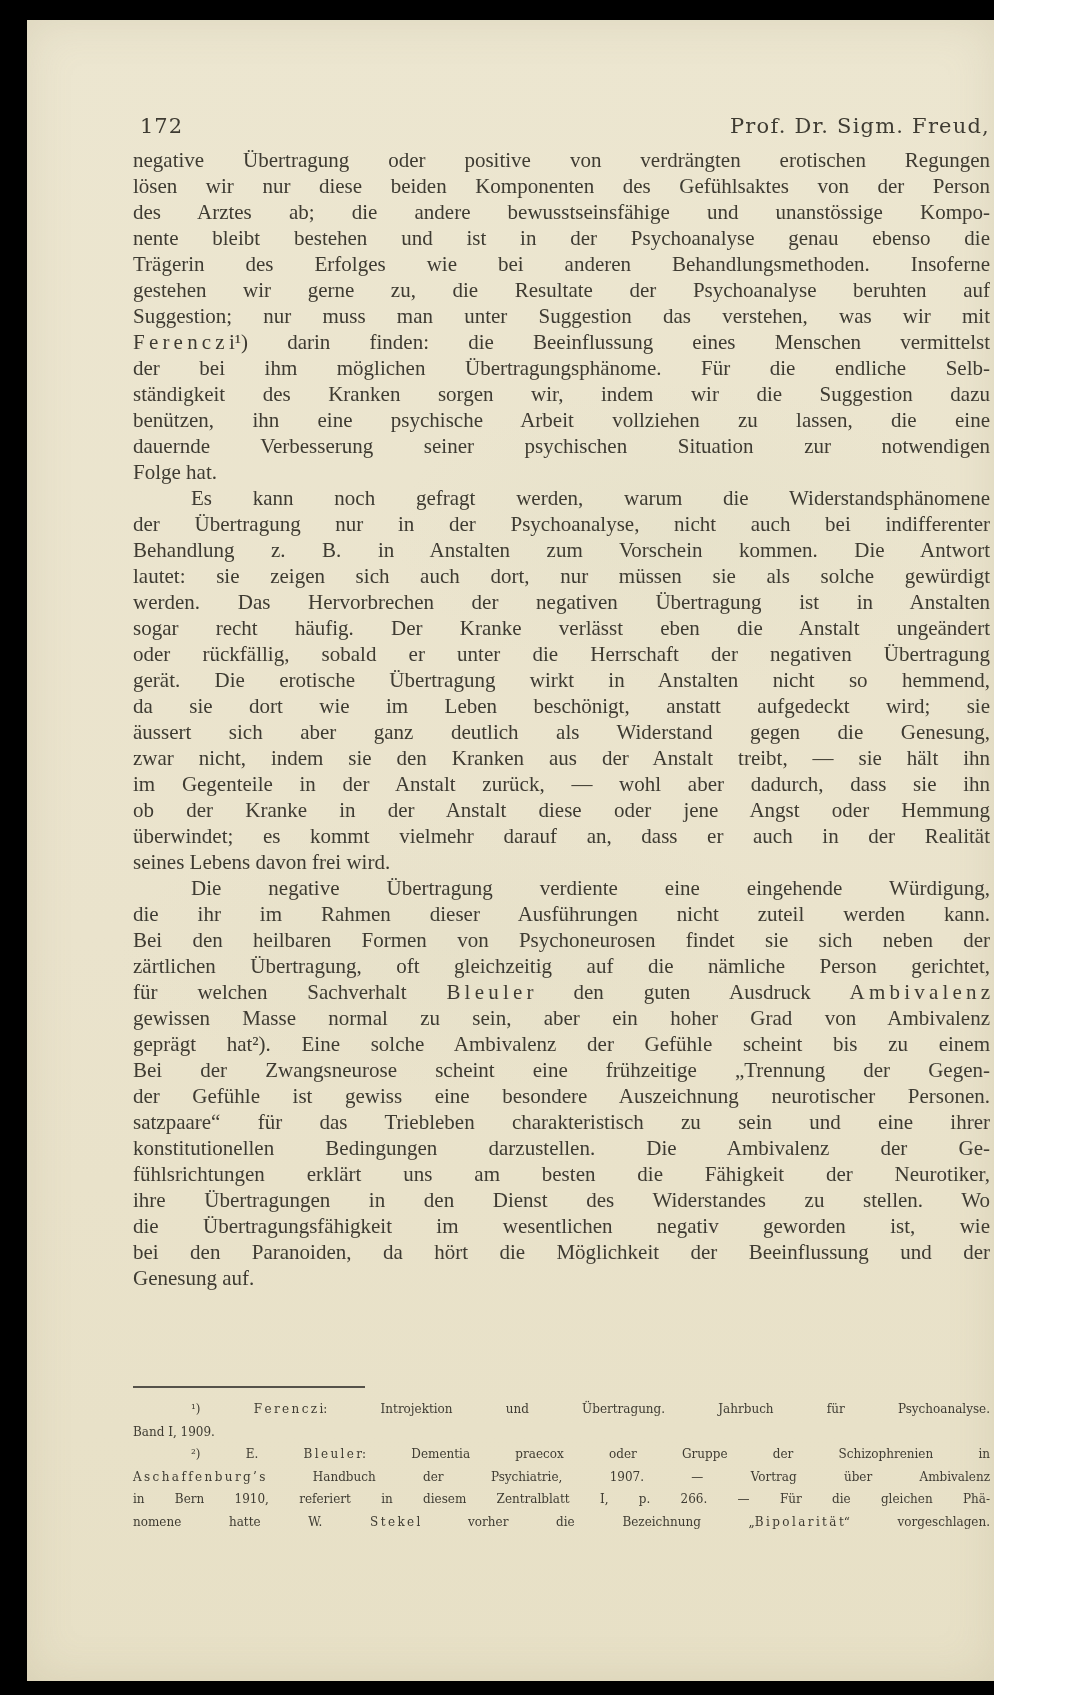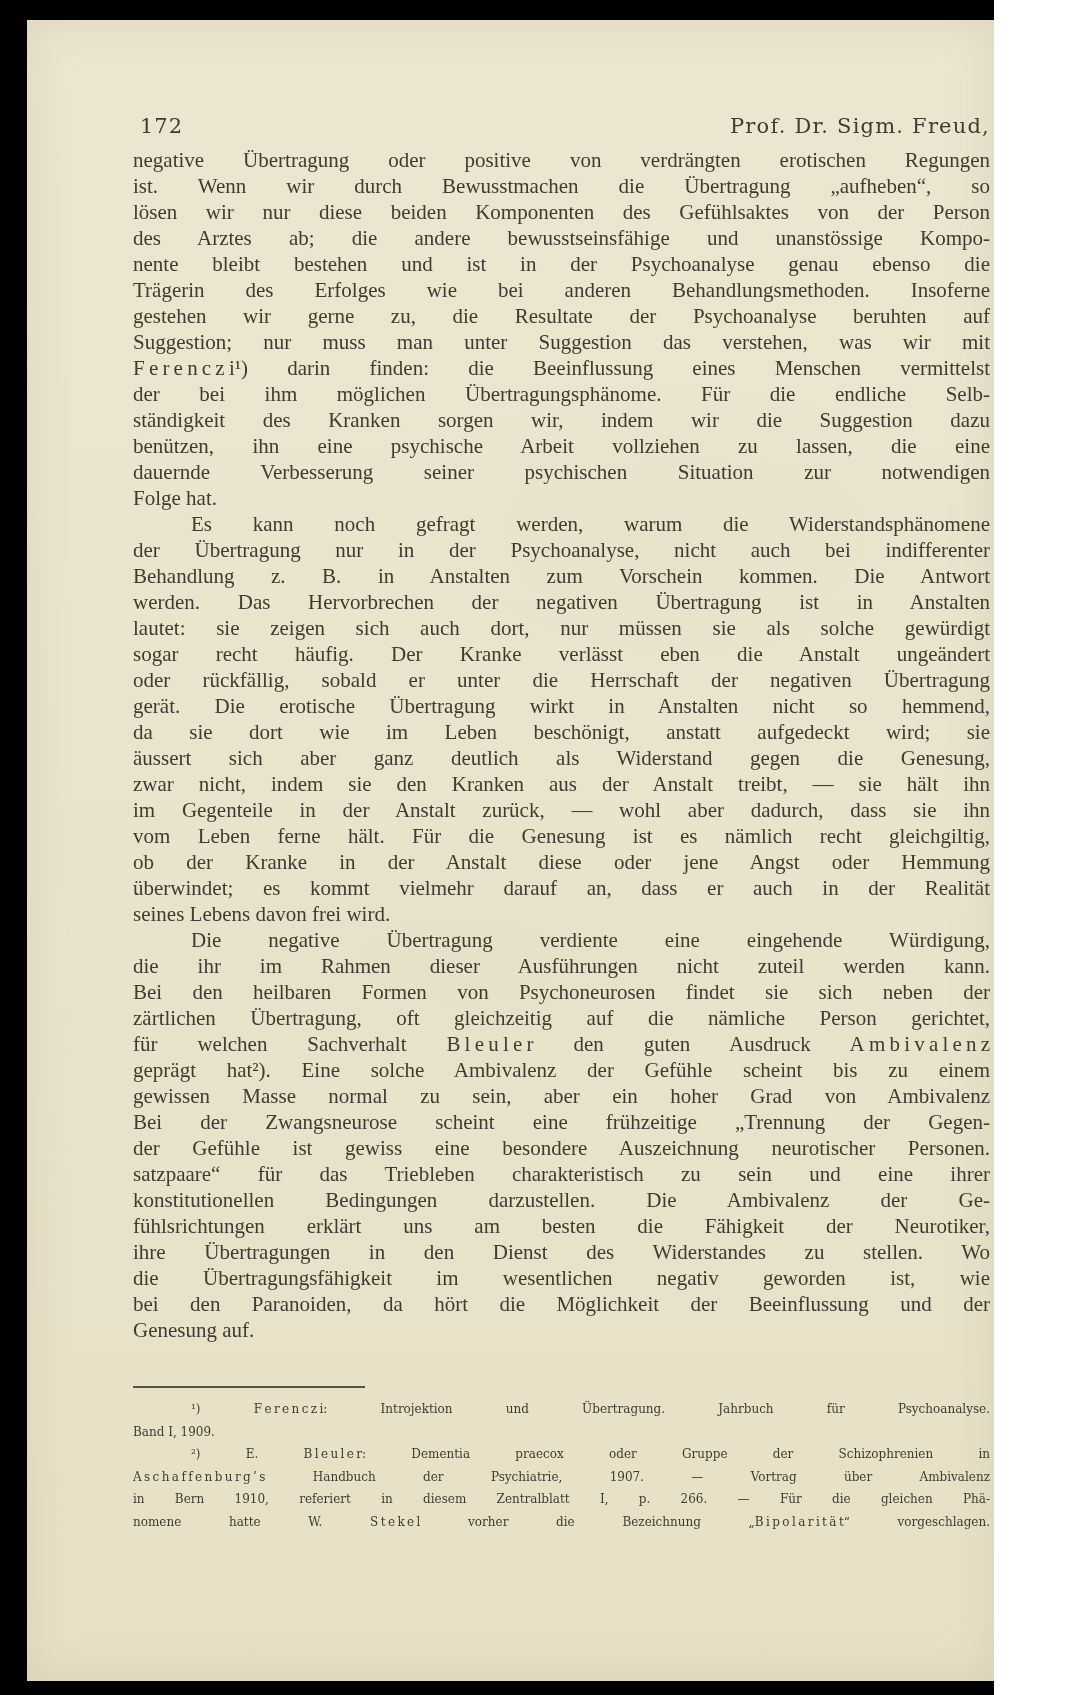--- a/index.html
+++ b/index.html
@@ -61,60 +61,58 @@
 
 <div class="screen">
   <div class="paper">
     <div class="header">
       <span class="pagenum">172</span>
       <span class="running-head">Prof. Dr. Sigm. Freud,</span>
     </div>
     <div class="body-text">
         <div class="paragraph">
           <div class="line">negative Übertragung oder positive von verdrängten erotischen Regungen</div>
-          <div class="line">ist. Wenn wir durch Bewusstmachen die Übertragung „aufheben“, so</div>
           <div class="line">lösen wir nur diese beiden Komponenten des Gefühlsaktes von der Person</div>
           <div class="line">des Arztes ab; die andere bewusstseinsfähige und unanstössige Kompo-</div>
           <div class="line">nente bleibt bestehen und ist in der Psychoanalyse genau ebenso die</div>
           <div class="line">Trägerin des Erfolges wie bei anderen Behandlungsmethoden. Insoferne</div>
           <div class="line">gestehen wir gerne zu, die Resultate der Psychoanalyse beruhten auf</div>
           <div class="line">Suggestion; nur muss man unter Suggestion das verstehen, was wir mit</div>
           <div class="line">F e r e n c z i¹) darin finden: die Beeinflussung eines Menschen vermittelst</div>
           <div class="line">der bei ihm möglichen Übertragungsphänome. Für die endliche Selb-</div>
           <div class="line">ständigkeit des Kranken sorgen wir, indem wir die Suggestion dazu</div>
           <div class="line">benützen, ihn eine psychische Arbeit vollziehen zu lassen, die eine</div>
           <div class="line">dauernde Verbesserung seiner psychischen Situation zur notwendigen</div>
           <div class="line last">Folge hat.</div>
         </div>
         <div class="paragraph">
           <div class="line indent">Es kann noch gefragt werden, warum die Widerstandsphänomene</div>
           <div class="line">der Übertragung nur in der Psychoanalyse, nicht auch bei indifferenter</div>
           <div class="line">Behandlung z. B. in Anstalten zum Vorschein kommen. Die Antwort</div>
+          <div class="line">lautet: sie zeigen sich auch dort, nur müssen sie als solche gewürdigt</div>
           <div class="line">werden. Das Hervorbrechen der negativen Übertragung ist in Anstalten</div>
-          <div class="line">lautet: sie zeigen sich auch dort, nur müssen sie als solche gewürdigt</div>
           <div class="line">sogar recht häufig. Der Kranke verlässt eben die Anstalt ungeändert</div>
           <div class="line">oder rückfällig, sobald er unter die Herrschaft der negativen Übertragung</div>
           <div class="line">gerät. Die erotische Übertragung wirkt in Anstalten nicht so hemmend,</div>
           <div class="line">da sie dort wie im Leben beschönigt, anstatt aufgedeckt wird; sie</div>
           <div class="line">äussert sich aber ganz deutlich als Widerstand gegen die Genesung,</div>
           <div class="line">zwar nicht, indem sie den Kranken aus der Anstalt treibt, — sie hält ihn</div>
           <div class="line">im Gegenteile in der Anstalt zurück, — wohl aber dadurch, dass sie ihn</div>
-          <div class="line">vom Leben ferne hält. Für die Genesung ist es nämlich recht gleichgiltig,</div>
           <div class="line">ob der Kranke in der Anstalt diese oder jene Angst oder Hemmung</div>
           <div class="line">überwindet; es kommt vielmehr darauf an, dass er auch in der Realität</div>
           <div class="line last">seines Lebens davon frei wird.</div>
         </div>
         <div class="paragraph">
           <div class="line indent">Die negative Übertragung verdiente eine eingehende Würdigung,</div>
           <div class="line">die ihr im Rahmen dieser Ausführungen nicht zuteil werden kann.</div>
           <div class="line">Bei den heilbaren Formen von Psychoneurosen findet sie sich neben der</div>
           <div class="line">zärtlichen Übertragung, oft gleichzeitig auf die nämliche Person gerichtet,</div>
           <div class="line">für welchen Sachverhalt B l e u l e r den guten Ausdruck A m b i v a l e n z</div>
+          <div class="line">gewissen Masse normal zu sein, aber ein hoher Grad von Ambivalenz</div>
           <div class="line">geprägt hat²). Eine solche Ambivalenz der Gefühle scheint bis zu einem</div>
-          <div class="line">gewissen Masse normal zu sein, aber ein hoher Grad von Ambivalenz</div>
           <div class="line">Bei der Zwangsneurose scheint eine frühzeitige „Trennung der Gegen-</div>
           <div class="line">der Gefühle ist gewiss eine besondere Auszeichnung neurotischer Personen.</div>
           <div class="line">satzpaare“ für das Triebleben charakteristisch zu sein und eine ihrer</div>
           <div class="line">konstitutionellen Bedingungen darzustellen. Die Ambivalenz der Ge-</div>
           <div class="line">fühlsrichtungen erklärt uns am besten die Fähigkeit der Neurotiker,</div>
           <div class="line">ihre Übertragungen in den Dienst des Widerstandes zu stellen. Wo</div>
           <div class="line">die Übertragungsfähigkeit im wesentlichen negativ geworden ist, wie</div>
           <div class="line">bei den Paranoiden, da hört die Möglichkeit der Beeinflussung und der</div>
           <div class="line last">Genesung auf.</div>
         </div>

